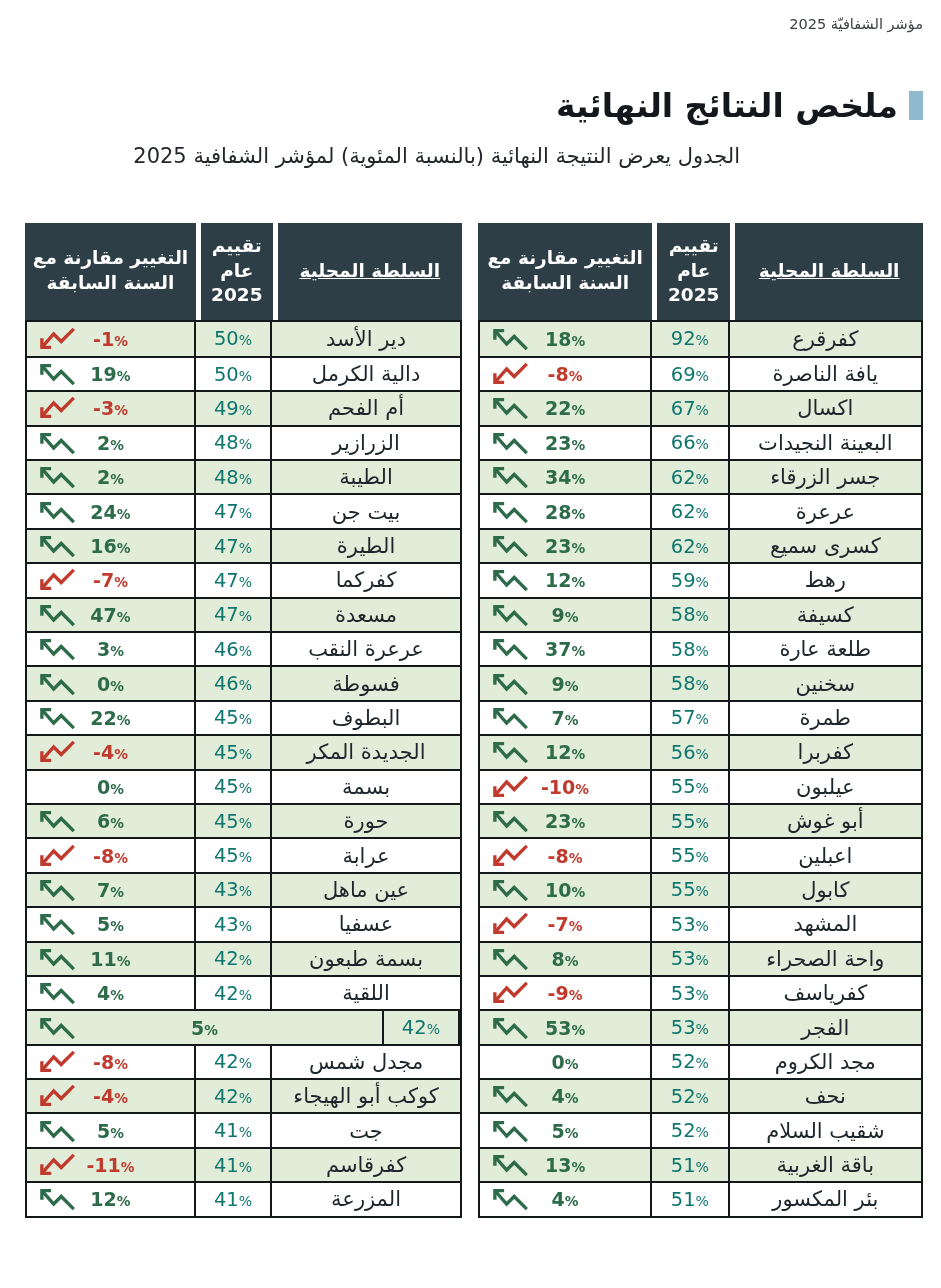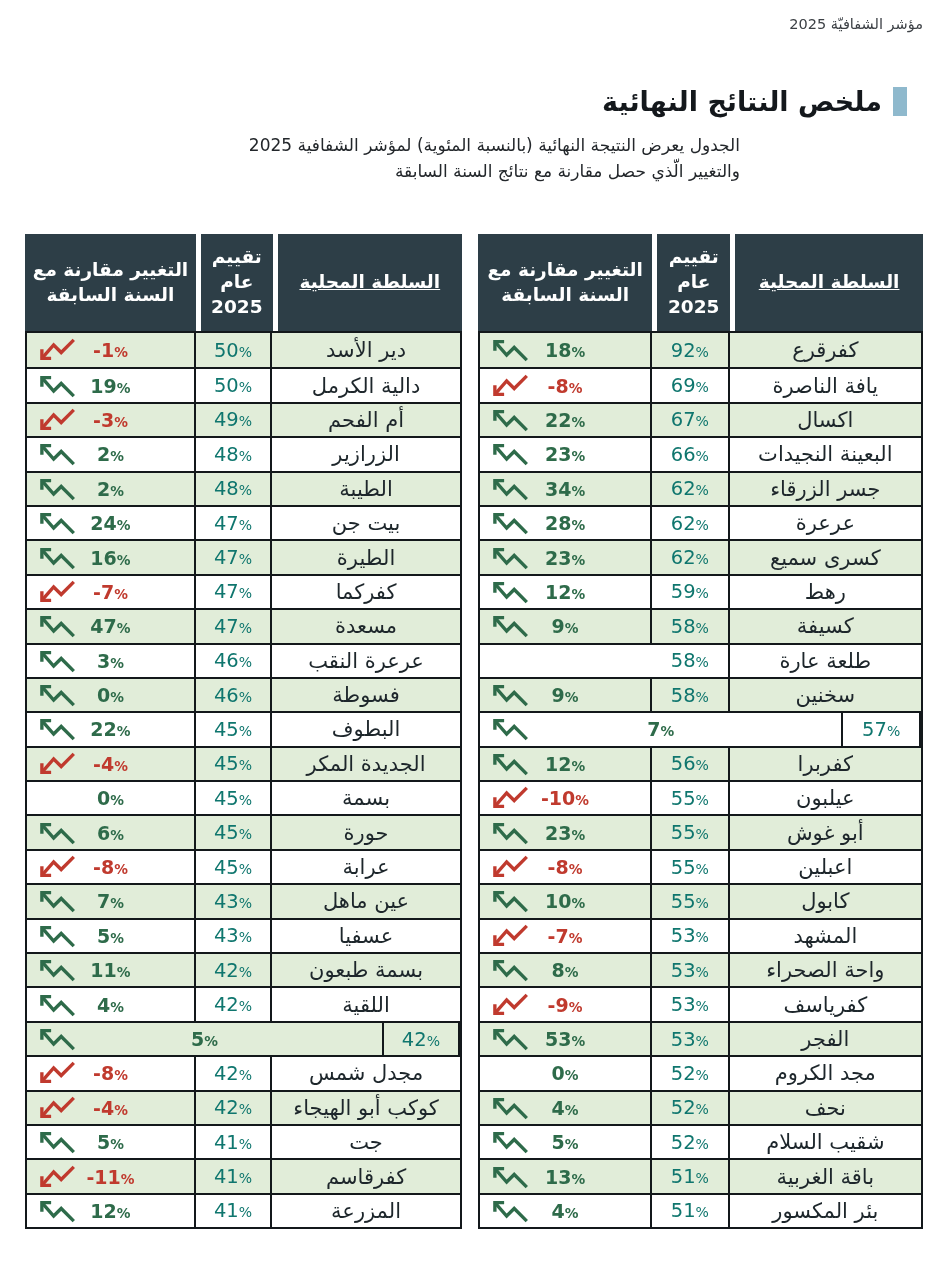--- a/index.html
+++ b/index.html
@@ -10,32 +10,32 @@
     color:#1c2226;
     overflow:hidden;
   }
   .top-header{
     padding:16px 18px 0 4px;
     text-align:right;
     font-size:14.5px;
     color:#3c4045;
   }
   .title-row{
-    margin:54px 34px 0 0;
+    margin:54px 18px 0 0;
     display:flex;align-items:center;justify-content:flex-start;
-    font-size:27px;font-weight:bold;color:#14181c;
+    font-size:33px;font-weight:bold;color:#14181c;
   }
   .title-square{
     display:inline-block;width:14px;height:29px;
     background:var(--title-square,#8fb9cd);
     margin-inline-end:11px;flex:0 0 auto;
   }
   .subtitle{
     margin:16px 18px 0 0;
-    text-align:right;font-size:17px;color:#23272b;line-height:1.5;
+    text-align:right;font-size:21px;color:#23272b;line-height:1.5;
     max-width:740px;margin-inline-start:auto;
   }
   .subtitle span{display:block;}
   .tables{
     display:flex;gap:16px;
     padding:0 18px 0 25px;
     margin-top:50px;
     align-items:flex-start;
   }
   .results-table{flex:0 0 auto;}
@@ -87,21 +87,20 @@
 
 <div class="top-header">مؤشر الشفافيّة 2025</div>
 
 <div class="title-row">
   <span class="title-square"></span>
   <span>ملخص النتائج النهائية</span>
 </div>
 
 <div class="subtitle">
   <span>الجدول يعرض النتيجة النهائية (بالنسبة المئوية) لمؤشر الشفافية 2025</span>
-  <span>والتغيير الّذي حصل مقارنة مع نتائج السنة السابقة</span>
 </div>
 
 <div class="tables">
 
   <section class="results-table right">
     <div class="thead">
       <div class="th authority">السلطة المحلية</div>
       <div class="th rating">تقييم عام 2025</div>
       <div class="th change">التغيير مقارنة مع السنة السابقة</div>
     </div>
@@ -250,38 +249,49 @@
       <span class="num changeval positive">9<span class="pct">%</span></span>
     </div>
   </div>
         <div class="row white">
     <div class="cell authority">
       <span class="auth-name">طلعة عارة</span>
     </div>
     <div class="cell rating">
       <span class="num ratingval">58<span class="pct">%</span></span>
     </div>
+    <div class="cell change">
+      <svg class="trend-icon" viewBox="0 0 50 32" fill="none">
+        <polyline points="7,6 21,22 30,13 45,28" stroke="#2e6b4a" stroke-width="4" fill="none"></polyline>
+        <polyline points="18,6 7,6 7,17" stroke="#2e6b4a" stroke-width="4" fill="none"></polyline>
+      </svg>
+
+      <span class="num changeval positive">37<span class="pct">%</span></span>
+    </div>
   </div>
         <div class="row green">
     <div class="cell authority">
       <span class="auth-name">سخنين</span>
     </div>
     <div class="cell rating">
       <span class="num ratingval">58<span class="pct">%</span></span>
     </div>
     <div class="cell change">
       <svg class="trend-icon" viewBox="0 0 50 32" fill="none">
         <polyline points="7,6 21,22 30,13 45,28" stroke="#2e6b4a" stroke-width="4" fill="none"></polyline>
         <polyline points="18,6 7,6 7,17" stroke="#2e6b4a" stroke-width="4" fill="none"></polyline>
       </svg>
 
       <span class="num changeval positive">9<span class="pct">%</span></span>
     </div>
   </div>
         <div class="row white">
+    <div class="cell authority">
+      <span class="auth-name">طمرة</span>
+    </div>
     <div class="cell rating">
       <span class="num ratingval">57<span class="pct">%</span></span>
     </div>
     <div class="cell change">
       <svg class="trend-icon" viewBox="0 0 50 32" fill="none">
         <polyline points="7,6 21,22 30,13 45,28" stroke="#2e6b4a" stroke-width="4" fill="none"></polyline>
         <polyline points="18,6 7,6 7,17" stroke="#2e6b4a" stroke-width="4" fill="none"></polyline>
       </svg>
 
       <span class="num changeval positive">7<span class="pct">%</span></span>

